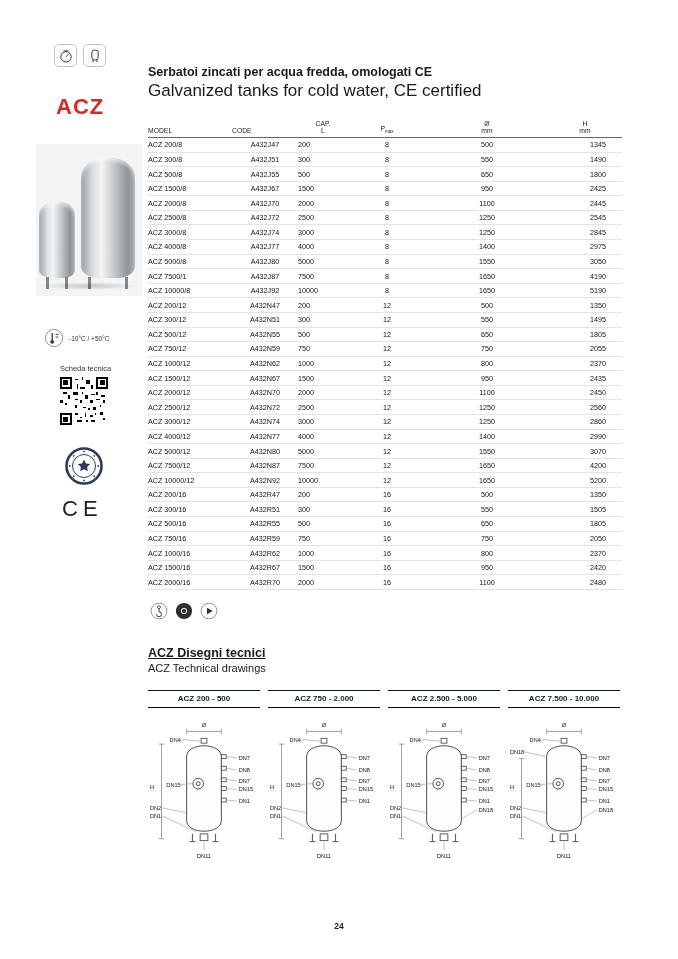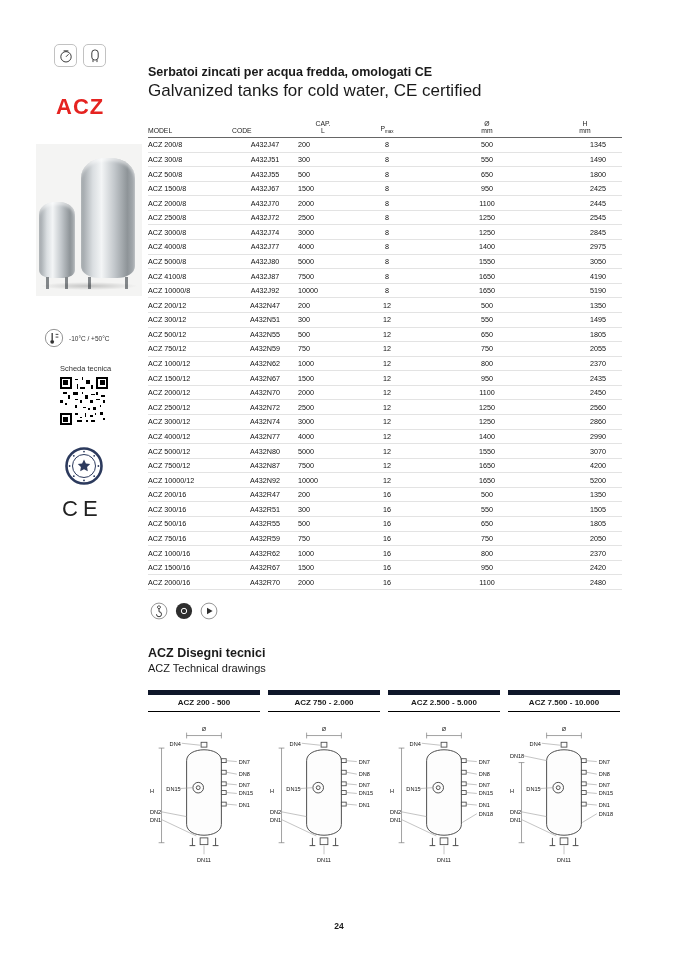--- a/index.html
+++ b/index.html
@@ -51,26 +51,26 @@
   td.c-code  { text-align:center; }
   td.c-cap   { text-align:left; padding-right:12px; }
   td.c-p     { text-align:center; }
   td.c-d     { text-align:center; }
   td.c-h     { text-align:right; padding-right:16px; }
 
   .icons-row { display:flex; gap:7px; margin-top:12px; margin-left:2px; }
   .round-icon { width:18px; height:18px; display:inline-block; }
 
   .section-titles { margin-top:26px; }
-  .section-title-it { font-size:12.5px; font-weight:bold; }
+  .section-title-it { font-size:12.5px; font-weight:bold;text-decoration:underline; }
   .section-title-en { font-size:11px; margin-top:2px; }
 
   .panels { display:flex; gap:8px; margin-top:16px; }
   .panel { width:112px; }
-  .panel-title { border-top:5px solid #0f172a; border-bottom:1px solid #000; text-align:center;
+  .panel-title { border-top:1px solid #0f172a; border-bottom:1px solid #000; text-align:center;
                  font-size:8px; font-weight:bold; padding:3.5px 0; }
   svg.draw { width:112px; height:153px; margin-top:4px; display:block; }
   .tank { fill:#fdfdfd; stroke:#4a4a4a; stroke-width:1; }
   .port { fill:#fdfdfd; stroke:#4a4a4a; stroke-width:.9; }
   .dim  { stroke:#777; stroke-width:.7; fill:none; }
   .lead { stroke:#999; stroke-width:.6; fill:none; }
   .lbl  { font-size:5.8px; fill:#111; }
   .mid  { text-anchor:middle; }
   .end  { text-anchor:end; }
 
@@ -289,21 +289,21 @@
         </tr>
         <tr>
           <td class="c-model">ACZ 5000/8</td>
           <td class="c-code">A432J80</td>
           <td class="c-cap">5000</td>
           <td class="c-p">8</td>
           <td class="c-d">1550</td>
           <td class="c-h">3050</td>
         </tr>
         <tr>
-          <td class="c-model">ACZ 4100/8</td>
+          <td class="c-model">ACZ 7500/1</td>
           <td class="c-code">A432J87</td>
           <td class="c-cap">7500</td>
           <td class="c-p">8</td>
           <td class="c-d">1650</td>
           <td class="c-h">4190</td>
         </tr>
         <tr>
           <td class="c-model">ACZ 10000/8</td>
           <td class="c-code">A432J92</td>
           <td class="c-cap">10000</td>

